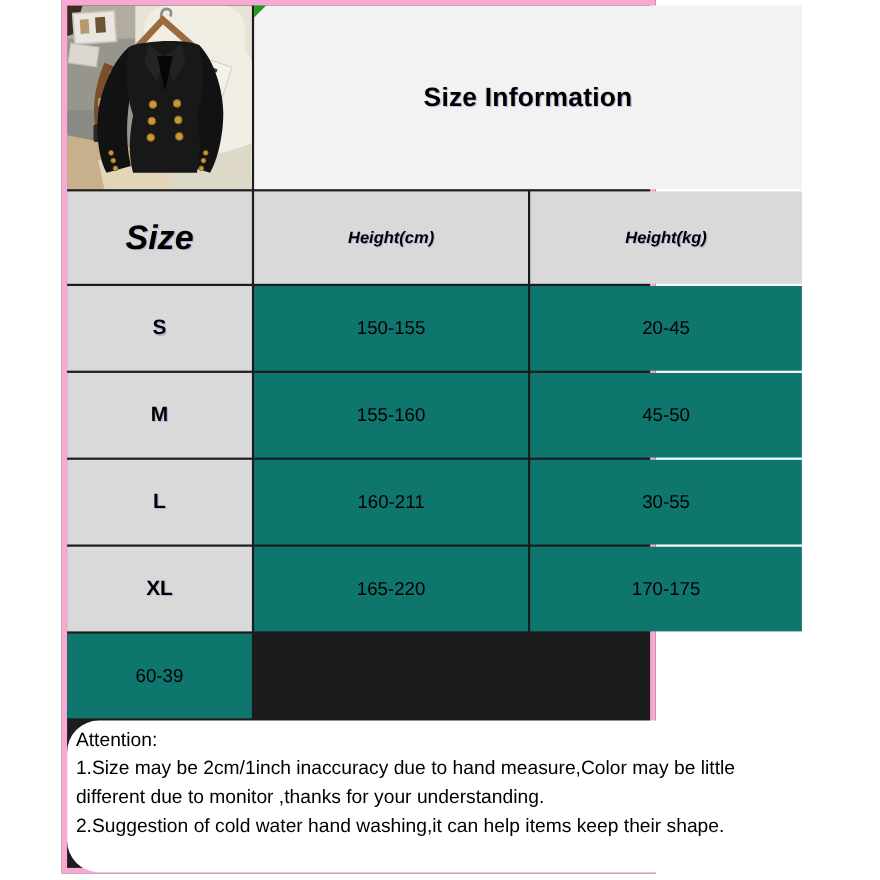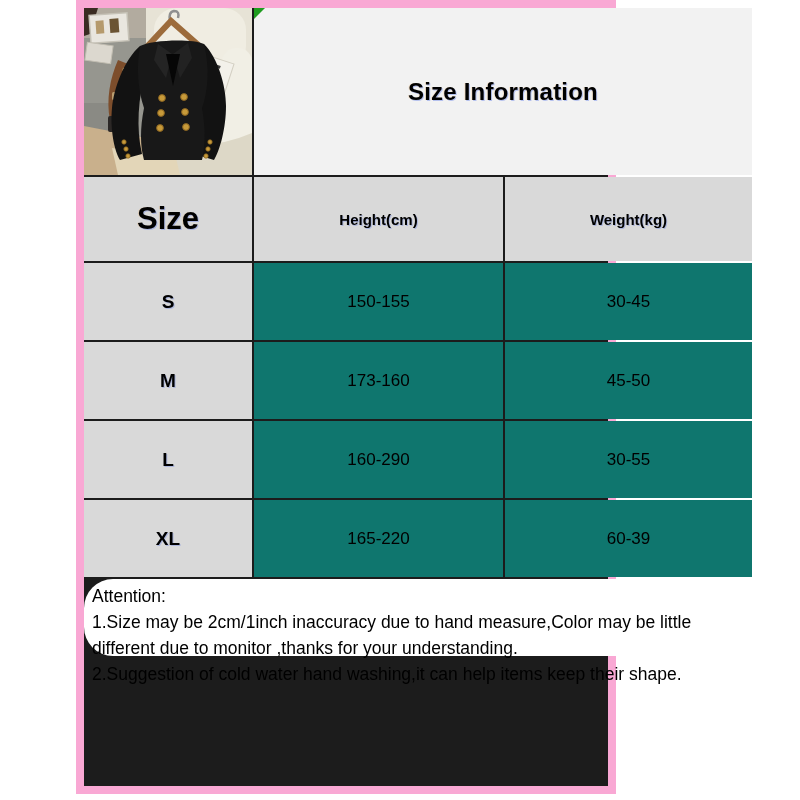--- a/index.html
+++ b/index.html
@@ -2,22 +2,22 @@
 <html><head>
 <meta charset="utf-8">
 <style>
   * { margin: 0; padding: 0; box-sizing: border-box; }
   html, body { width: 800px; height: 800px; background: #ffffff; overflow: hidden; }
   body { font-family: "Liberation Sans", sans-serif; color: #000; }
 
   .canvas { position: relative; width: 800px; height: 800px; background: #ffffff; }
 
   .size-chart {
-    position: absolute; left: 76px; top: 0; width: 540px; height: 794px;
-    border: 8px solid #f9a8d4; background: #1c1c1c;
+    position: absolute; left: 56px; top: 0; width: 540px; height: 794px;
+    border: 5px solid #f9a8d4; background: #1c1c1c;
     display: grid;
     grid-template-columns: 168px 249px 247px;
     grid-template-rows: 167px 84px 77px 77px 77px 77px 77px 138px;
     gap: 2px;
   }
 
   .cell { display: flex; align-items: center; justify-content: center; }
 
   .photo-cell { background: #b9b2a6; overflow: hidden; padding: 0; }
   .photo-cell svg { display: block; width: 100%; height: 100%; }
@@ -25,21 +25,21 @@
   .title-cell { grid-column: 2 / 4; background: #f2f2f2; position: relative; }
   .title-text {
     font-size: 24px; font-weight: bold; letter-spacing: 0.2px;
     text-shadow: 1px 1px 0 rgba(40,80,230,0.30), -1px 0 0 rgba(255,140,0,0.15);
   }
   .corner-flag {
     position: absolute; left: 0; top: 0; width: 0; height: 0;
     border-top: 11px solid #1f9c1f; border-right: 11px solid transparent;
   }
 
-  .head-cell { background: #d9d9d9; }
+  .head-cell { background: #d9d9d9; font-style: italic; }
   .size-head {
     font-size: 31px; font-weight: bold;
     text-shadow: 1px 1px 0 rgba(40,80,230,0.28), -1px 0 0 rgba(255,140,0,0.14);
   }
   .col-head {
     font-size: 15px; font-weight: bold;
     text-shadow: 1px 1px 0 rgba(40,80,230,0.25);
   }
 
   .label-cell {
@@ -138,37 +138,38 @@
       </svg>
     </div>
 
     <div class="cell title-cell">
       <div class="corner-flag"></div>
       <span class="title-text">Size Information</span>
     </div>
 
     <div class="cell head-cell size-head">Size</div>
     <div class="cell head-cell col-head">Height(cm)</div>
-    <div class="cell head-cell col-head">Weight(kg)</div>
+    <div class="cell head-cell col-head">Height(kg)</div>
 
     <div class="cell label-cell">S</div>
     <div class="cell value-cell">150-155</div>
-    <div class="cell value-cell">30-45</div>
+    <div class="cell value-cell">20-45</div>
 
     <div class="cell label-cell">M</div>
-    <div class="cell value-cell">173-160</div>
+    <div class="cell value-cell">155-160</div>
     <div class="cell value-cell">45-50</div>
 
     <div class="cell label-cell">L</div>
-    <div class="cell value-cell">160-290</div>
+    <div class="cell value-cell">160-211</div>
     <div class="cell value-cell">30-55</div>
 
     <div class="cell label-cell">XL</div>
     <div class="cell value-cell">165-220</div>
 
+    <div class="cell value-cell">170-175</div>
     <div class="cell value-cell">60-39</div>
 
     <div class="attention-cell">
       <div>Attention:</div>
       <div>1.Size may be 2cm/1inch inaccuracy due to hand measure,Color may be little different due to monitor ,thanks for your understanding.</div>
       <div>2.Suggestion of cold water hand washing,it can help items keep their shape.</div>
     </div>
 
   </div>
 </div>

